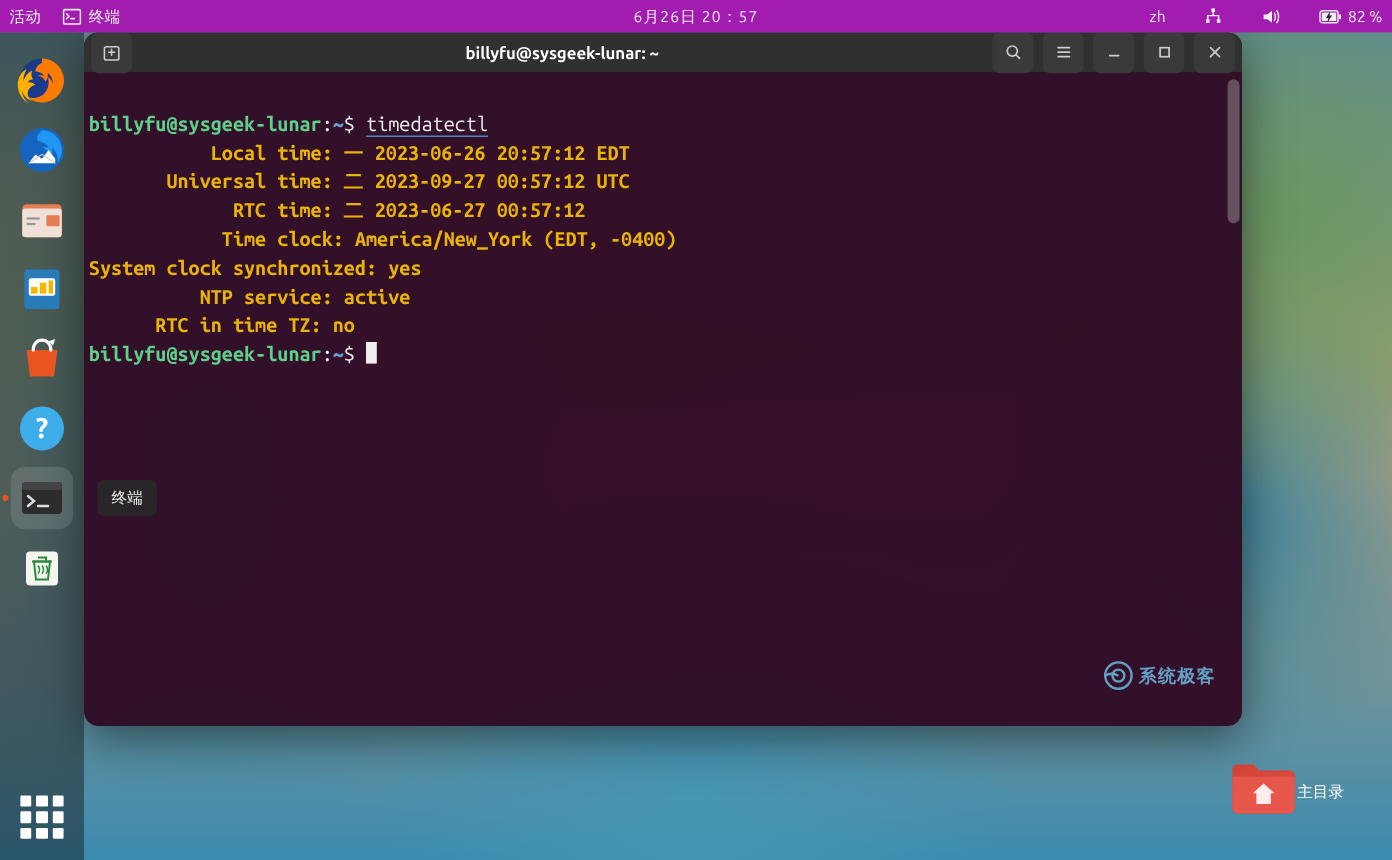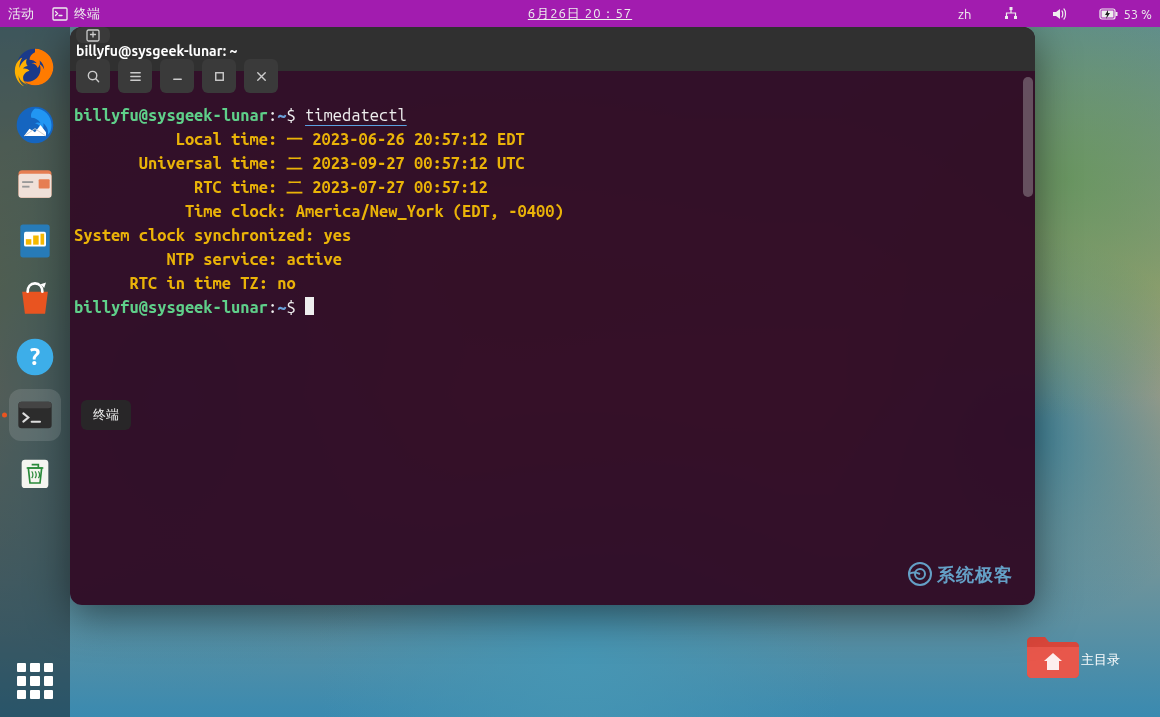--- a/index.html
+++ b/index.html
@@ -28,21 +28,21 @@
       position: absolute; top: 0; left: 0; right: 0;
       height: 27px;
       background: #a21caf; color: #eee;
       display: flex; align-items: center;
       font-size: 13px;
       padding: 0 8px;
       z-index: 10;
     }
     .topbar-left { display: flex; align-items: center; gap: 18px; }
     .topbar-app { display: flex; align-items: center; gap: 6px; }
-    .topbar-center { position: absolute; left: 50%; transform: translateX(-50%); letter-spacing: 1px; text-decoration: underline; }
+    .topbar-center { position: absolute; left: 50%; transform: translateX(-50%); letter-spacing: 1px; }
     .topbar-right { margin-left: auto; display: flex; align-items: center; gap: 32px; }
     .tb-icon { width: 16px; height: 16px; display: inline-flex; align-items: center; justify-content: center; }
 
     
     .dock {
       position: absolute; left: 0; top: 27px; bottom: 0;
       width: 70px;
       background: rgba(20,20,20,.45);
       display: flex; flex-direction: column;
       align-items: center; padding-top: 14px;
@@ -90,24 +90,23 @@
     .terminal-window {
       position: absolute; left: 70px; top: 27px;
       width: 965px; height: 578px;
       background: rgba(48,10,36,.96);
       border-radius: 12px;
       overflow: hidden;
       box-shadow: 0 10px 40px rgba(0,0,0,.5);
       z-index: 4;
     }
     .term-titlebar {
-      height: 44px; background: #303030;
-      display: flex; align-items: flex-start;
+      height: 33px; background: #303030;
+      display: flex; align-items: center;
       padding: 0 6px;
-      flex-direction: column;
     }
     .term-newtab {
       width: 34px; height: 34px;
       background: #3a3a3a; border-radius: 6px;
       display: flex; align-items: center; justify-content: center;
       color: #ddd;
     }
     .term-title {
       flex: 1; text-align: center; color: #fff;
       font-size: 14px; font-weight: 600;
@@ -140,21 +139,21 @@
     .prompt-user { color: #5fd08a; font-weight: 600; }
     .prompt-sep  { color: #eee; }
     .prompt-path { color: #6aa0d8; font-weight: 600; }
     .cmd { text-decoration: underline; text-decoration-color: #5aa0e0; text-underline-offset: 4px; }
     .cursor {
       display: inline-block; width: 9px; height: 18px;
       background: #eee; vertical-align: -2px;
     }
     .watermark {
       position: absolute; right: 22px; bottom: 18px;
-      color: #6ab0d8; font-size: 18px; font-weight: 600;
+      color: #6ab0d8; font-size: 15px; font-weight: 600;
       display: flex; align-items: center; gap: 4px;
       opacity: .9; letter-spacing: 1px;
     }
     .watermark svg { width: 26px; height: 26px; }
     .out-line { color: #eab308; font-weight: bold; }
   </style>
 </head>
 <body>
 
 <div class="wallpaper"></div>
@@ -189,21 +188,21 @@
           <path d="M11 5c1 1 1 5 0 6M13 3c2 2 2 8 0 10" stroke="#eee" stroke-width="1.2" fill="none" stroke-linecap="round"></path>
         </svg>
     </span>
     <span style="display:flex;align-items:center;gap:4px;">
       <svg viewBox="0 0 20 12" width="20" height="12">
           <rect x="1" y="1" width="15" height="10" rx="2" fill="none" stroke="#eee" stroke-width="1.2"></rect>
           <rect x="16.5" y="4" width="2" height="4" fill="#eee"></rect>
           <rect x="2.5" y="2.5" width="12" height="7" fill="#eee"></rect>
           <path d="M9 2l-3 5h2l-1 4 4-6h-2z" fill="#222"></path>
         </svg>
-      <span>53 %</span>
+      <span>82 %</span>
     </span>
   </div>
 </div>
 
 <div class="dock">
   <div class="dock-item">
     <svg viewBox="0 0 48 48" width="44" height="44">
         <circle cx="24" cy="24" r="20" fill="#1a3a8a"></circle>
         <path d="M24 4c11 0 20 9 20 20 0 11-9 20-20 20-5 0-10-2-13-5 5 2 11 1 15-3 4-4 5-10 3-15 2 1 4 3 5 6 0-4-2-8-5-10 1 3 0 6-2 8-1-3-4-5-7-5 2-1 4-1 6 0-2-3-5-4-8-4 0-3 2-6 6-8z" fill="#ff7b00"></path>
         <path d="M10 14c-2 3-3 7-3 11 1-4 4-8 8-10-1 3-1 6 1 8-2 0-4 1-5 3 2-1 5 0 7 2-4 1-7 4-7 8 0 3 2 6 5 7-5-1-9-5-10-10 0 5 2 9 6 12-6-3-10-10-10-17 0-5 2-10 6-13 0 0 1-1 2-1z" fill="#ffb000"></path>
@@ -325,21 +324,21 @@
             <path d="M4 4l8 8M12 4l-8 8" stroke="#ccc" stroke-width="1.5" stroke-linecap="round"></path>
           </svg>
       </div>
     </div>
   </div>
 
   <div class="term-body">
 <span class="prompt-user">billyfu@sysgeek-lunar</span><span class="prompt-sep">:</span><span class="prompt-path">~</span><span class="prompt-sep">$</span> <span class="cmd">timedatectl</span>
 <span class="out-line"><span>           Local time:</span> <span>一 2023-06-26 20:57:12 EDT</span></span>
 <span class="out-line"><span>       Universal time:</span> <span>二 2023-09-27 00:57:12 UTC</span></span>
-<span class="out-line"><span>             RTC time:</span> <span>二 2023-07-27 00:57:12</span></span>
+<span class="out-line"><span>             RTC time:</span> <span>二 2023-06-27 00:57:12</span></span>
 <span class="out-line"><span>            Time clock:</span> <span>America/New_York (EDT, -0400)</span></span>
 <span class="out-line"><span>System clock synchronized:</span> <span>yes</span></span>
 <span class="out-line"><span>          NTP service:</span> <span>active</span></span>
 <span class="out-line"><span>      RTC in time TZ:</span> <span>no</span></span>
 <span class="prompt-user">billyfu@sysgeek-lunar</span><span class="prompt-sep">:</span><span class="prompt-path">~</span><span class="prompt-sep">$</span> <span class="cursor"></span>
     <div class="term-scrollbar"></div>
     <div class="watermark">
       <svg viewBox="0 0 26 26">
           <circle cx="13" cy="13" r="11" fill="none" stroke="#6ab0d8" stroke-width="2"></circle>
           <circle cx="13" cy="13" r="5" fill="none" stroke="#6ab0d8" stroke-width="2"></circle>

